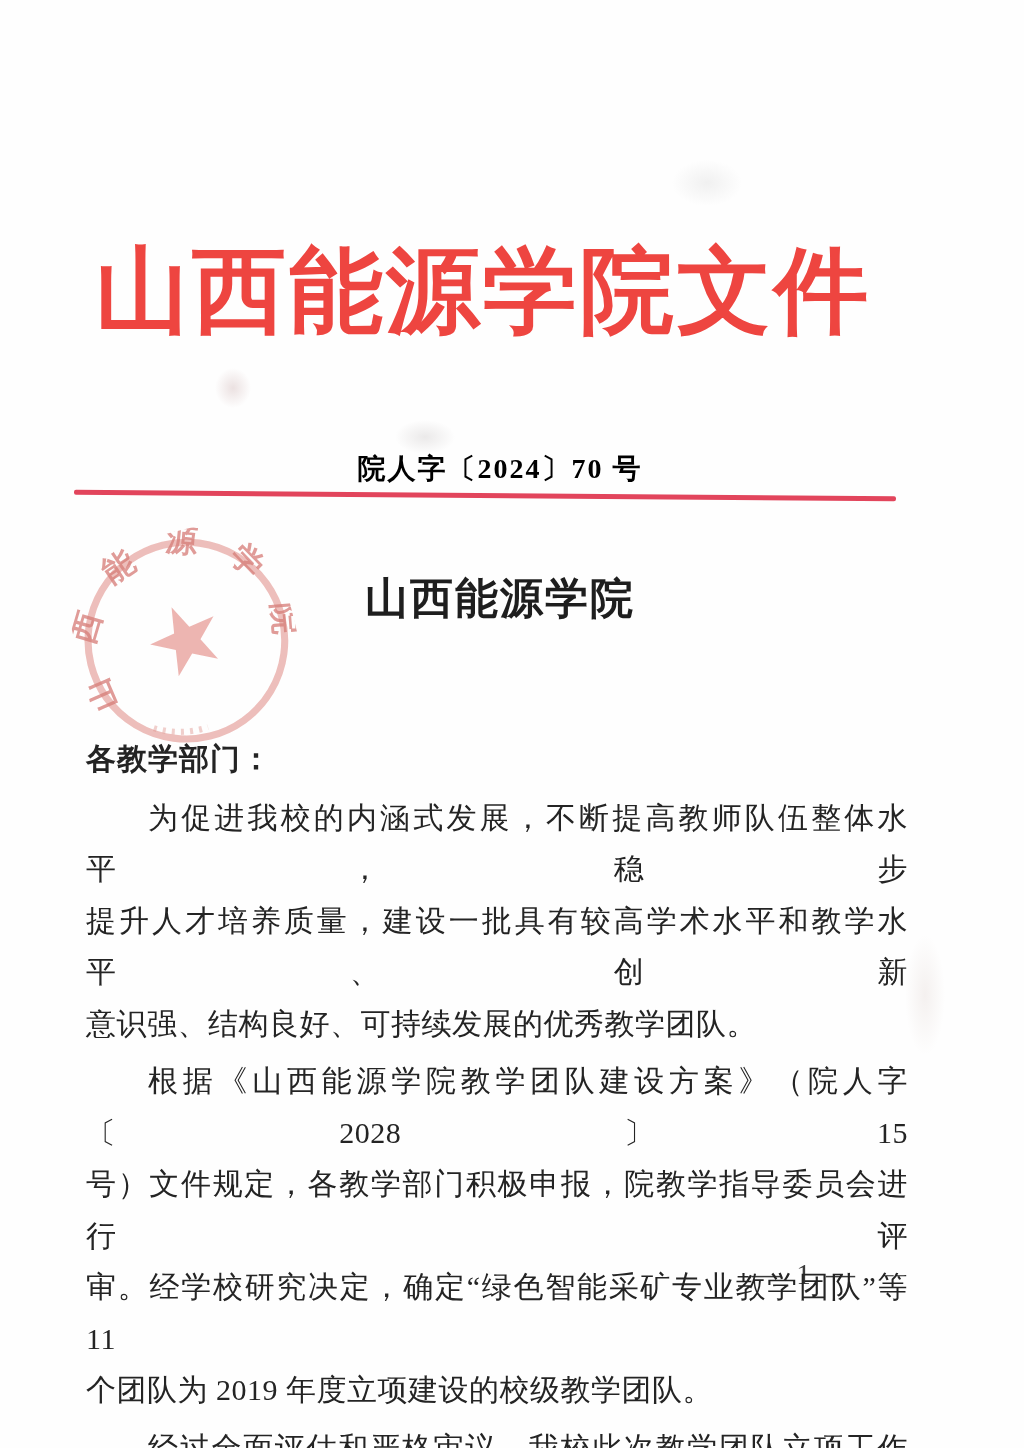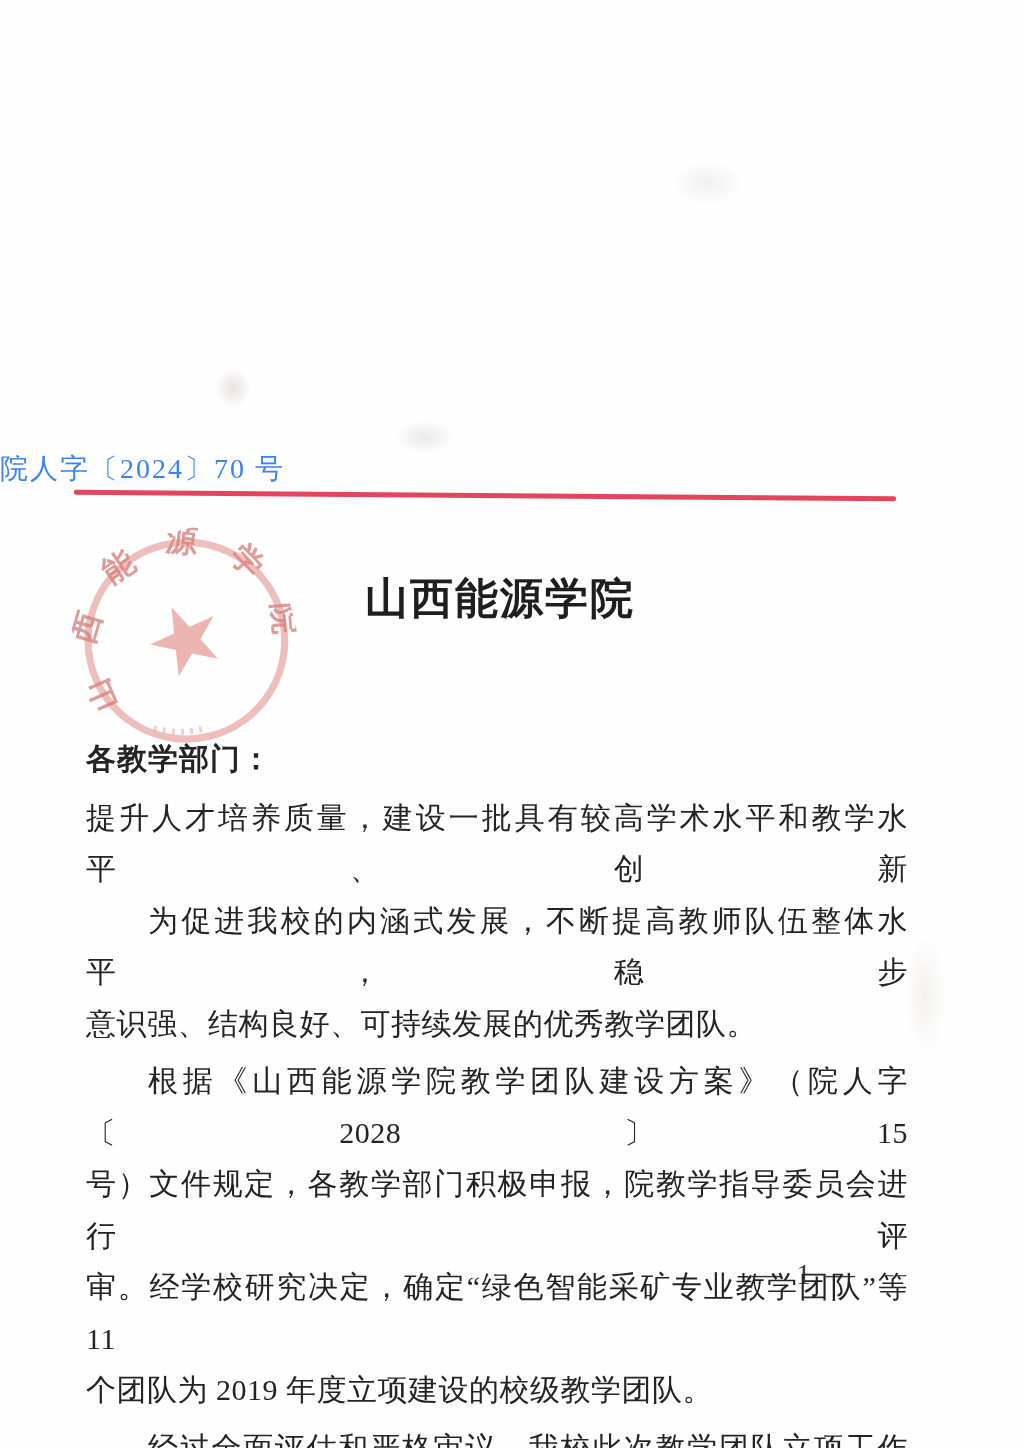--- a/index.html
+++ b/index.html
@@ -18,23 +18,24 @@
     text-align:center;
     font-size:94px; font-weight:bold;
     color:#ee4540;
     letter-spacing:3px;
     white-space:nowrap;
   }
 
   
   .doc-number {
     position:absolute; top:450px; left:0; width:1000px;
-    text-align:left;
-    font-size:28px; color:#3b82f6;
+    text-align:center;
+    font-size:28px; color:#000000;
     letter-spacing:2px;
+    font-weight:bold;
   }
 
   
   .red-rule {
     position:absolute; top:493px; left:74px;
     width:822px; height:5px;
     background:#e2455c;
     border-radius:2px;
     transform:rotate(0.45deg);
   }
@@ -91,20 +92,21 @@
 </head>
 <body>
 
 <div class="page">
 
   <div class="smudge s1"></div>
   <div class="smudge s2"></div>
   <div class="smudge s3"></div>
   <div class="smudge s4"></div>
 
+  <div class="header-title">山西能源学院文件</div>
 
   <div class="doc-number">院人字〔2024〕70 号</div>
 
   <div class="red-rule"></div>
 
   <svg class="seal" viewBox="0 0 215 215">
     <circle cx="107" cy="107" r="97" fill="none" stroke="#dd7d76" stroke-width="7" opacity="0.55"></circle>
     <path id="sealArc" d="M 24 137 A 88 88 0 1 1 190 137" fill="none"></path>
     <text font-size="31" font-weight="bold" fill="#d4736d" opacity="0.78" letter-spacing="30" font-family="Liberation Serif, DejaVu Serif, serif">
       <textPath href="#sealArc" startOffset="50%" text-anchor="middle">山西能源学院</textPath>
@@ -114,22 +116,22 @@
   </svg>
 
   <div class="doc-title">
     <div class="t1">山西能源学院</div>
   </div>
 
   <div class="body-text">
     <div class="salutation">各教学部门：</div>
 
     <div class="para">
+      <div class="line first">为促进我校的内涵式发展，不断提高教师队伍整体水平，稳步</div>
       <div class="line">提升人才培养质量，建设一批具有较高学术水平和教学水平、创新</div>
-      <div class="line first">为促进我校的内涵式发展，不断提高教师队伍整体水平，稳步</div>
       <div class="line end">意识强、结构良好、可持续发展的优秀教学团队。</div>
     </div>
 
     <div class="para">
       <div class="line first">根据《山西能源学院教学团队建设方案》（院人字〔2028〕15</div>
       <div class="line">号）文件规定，各教学部门积极申报，院教学指导委员会进行评</div>
       <div class="line">审。经学校研究决定，确定“绿色智能采矿专业教学团队”等 11</div>
       <div class="line end">个团队为 2019 年度立项建设的校级教学团队。</div>
     </div>
 

